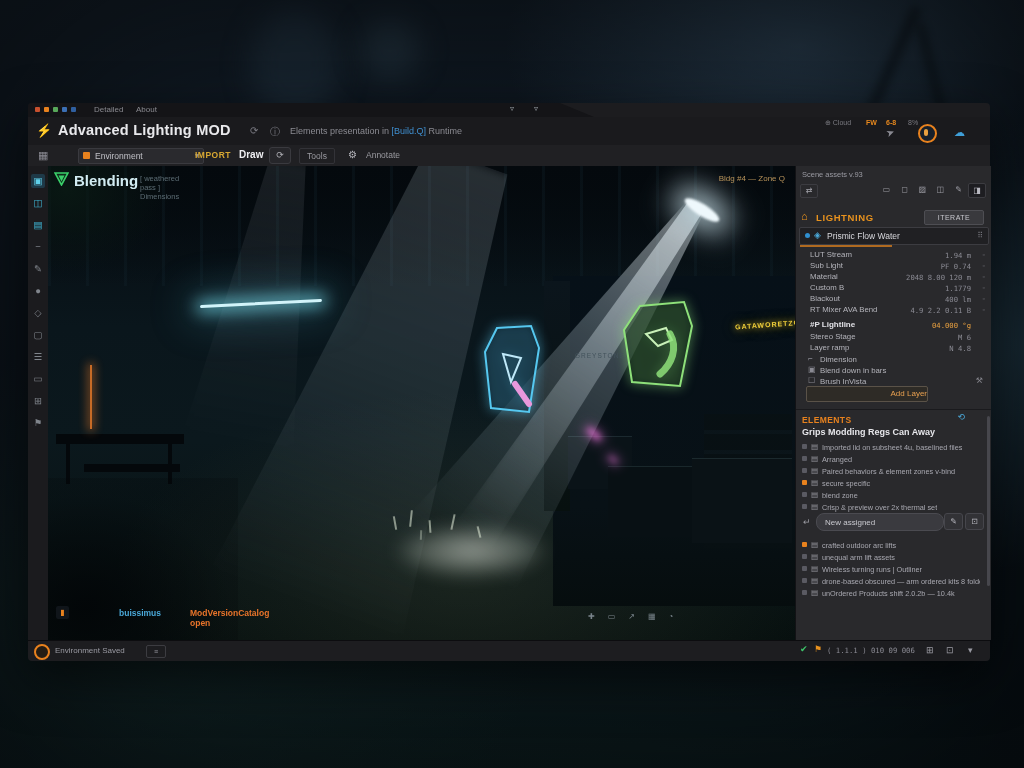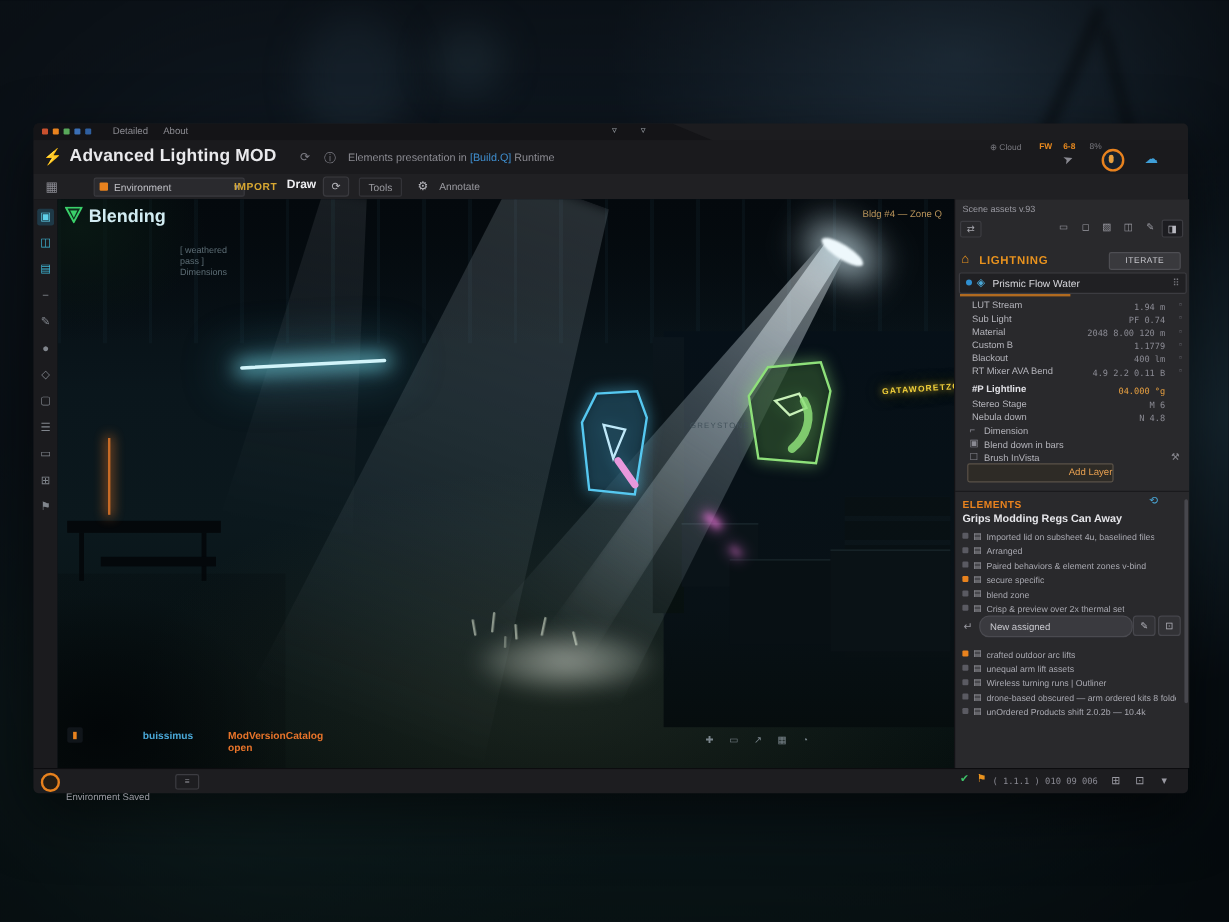--- a/index.html
+++ b/index.html
@@ -94,21 +94,21 @@
   .mag{background:#e070d0;filter:blur(3px);box-shadow:0 0 10px 3px rgba(220,110,205,.6);border-radius:2px;}
   .furn{background:#04080b;}
   .crate{border-top:1px solid rgba(120,160,170,.16);}
   .shelf{left:656px;top:248px;width:88px;height:134px;
       background:repeating-linear-gradient(180deg,#081013 0 16px, #0b151a 16px 20px);opacity:.9;}
   .signyellow{left:687px;top:155px;font-size:7px;font-weight:bold;letter-spacing:1px;color:#f0cf3a;
       transform:rotate(-4deg);text-shadow:0 0 6px rgba(240,200,50,.9),0 0 14px rgba(240,200,50,.5);}
   .signdim{left:527px;top:186px;font-size:6.5px;color:#42525b;letter-spacing:1px;}
   .vp-head{left:6px;top:6px;height:14px;}
   .vp-brand{left:20px;top:0;font-size:15px;font-weight:bold;color:#d2ecf2;}
-  .vp-meta{left:96px;top:2px;font-size:7.5px;color:#5c6c74;margin-top:30px;}
+  .vp-meta{left:86px;top:2px;font-size:7.5px;color:#5c6c74;}
   .vp-corner{right:10px;top:8px;font-size:8px;color:#b8935a;}
   .vp-foot{left:8px;top:440px;height:14px;}
   .vf-ic{width:13px;height:13px;background:#10151a;border-radius:2px;color:#e8821e;font-size:8px;text-align:center;line-height:13px;}
   .vf-user{left:22px;top:2px;font-size:8.5px;font-weight:bold;color:#4aa8d8;margin-left:41px;}
   .vf-note{left:134px;top:2px;font-size:8.5px;font-weight:bold;color:#e8742a;}
   .vp-hud{left:540px;top:446px;display:flex;gap:13px;font-size:8px;color:#7a858c;}
   
   .sidebar{left:767px;top:63px;width:195px;height:474px;background:#29292c;border-left:1px solid #121215;}
   .sb-h{left:6px;top:4px;font-size:7.5px;color:#9a9aa2;}
   .sb-tools{left:4px;top:17px;width:186px;height:16px;}
@@ -148,21 +148,21 @@
   .etxt{left:20px;top:1px;font-size:7.3px;color:#a8a8b0;white-space:nowrap;overflow:hidden;max-width:158px;}
   .enter{left:7px;top:351px;font-size:9px;color:#9a9aa2;}
   .el-input{position:absolute;left:20px;top:347px;width:110px;height:16px;background:#3a3a3f;border:1px solid #4a4a50;
       border-radius:8px;color:#c8c8ce;font-size:8px;padding:0 8px;outline:none;font-family:"Liberation Sans",sans-serif;}
   .inbtn{top:347px;width:17px;height:15px;background:#323236;border:1px solid #46464c;border-radius:3px;
       color:#b0b0b8;font-size:8px;text-align:center;line-height:15px;}
   .sb-scroll{right:1px;top:250px;width:3px;height:170px;background:#47474d;border-radius:2px;}
   
   .statusbar{left:0;top:537px;width:962px;height:20px;background:#1d1d20;border-top:1px solid #0c0c0f;border-radius:0 0 4px 4px;}
   .st-av{left:6px;top:3px;width:12px;height:12px;border-radius:50%;border:2px solid #e8821e;background:#241d14;}
-  .st-lb{left:27px;top:5px;font-size:8px;color:#9a9aa2;margin-top:14px;}
+  .st-lb{left:27px;top:5px;font-size:8px;color:#9a9aa2;}
   .st-box{left:118px;top:4px;width:18px;height:11px;border:1px solid #3c3c41;border-radius:2px;color:#9a9aa2;font-size:7px;text-align:center;line-height:11px;}
   .st-ok{left:772px;top:3px;font-size:9px;color:#3ec46a;}
   .st-flag{left:786px;top:3px;font-size:9px;color:#e8921e;}
   .st-ver{left:799px;top:5px;font-size:7.3px;color:#8a8a93;font-family:"DejaVu Sans Mono",monospace;}
   .st-ic{top:4px;font-size:9px;color:#9a9aa2;}
 </style>
 </head>
 <body>
 
 <div class="desktop">
@@ -358,21 +358,21 @@
 
     <div class="ab prow psub" style="top:154px">
         <span class="ab plabel">#P Lightline</span>
         <span class="ab pval">04.000 °g</span>
       </div>
     <div class="ab prow" style="top:166px">
         <span class="ab plabel">Stereo Stage</span>
         <span class="ab pval">M 6</span>
       </div>
     <div class="ab prow" style="top:177px">
-        <span class="ab plabel">Nebula down</span>
+        <span class="ab plabel">Layer ramp</span>
         <span class="ab pval">N 4.8</span>
       </div>
     <div class="ab chk" style="top:188px">
         <span class="ab box">⌐</span>
         <span class="ab lb">Dimension</span>
       </div>
     <div class="ab chk" style="top:199px">
         <span class="ab box">▣</span>
         <span class="ab lb">Blend down in bars</span>
       </div>

